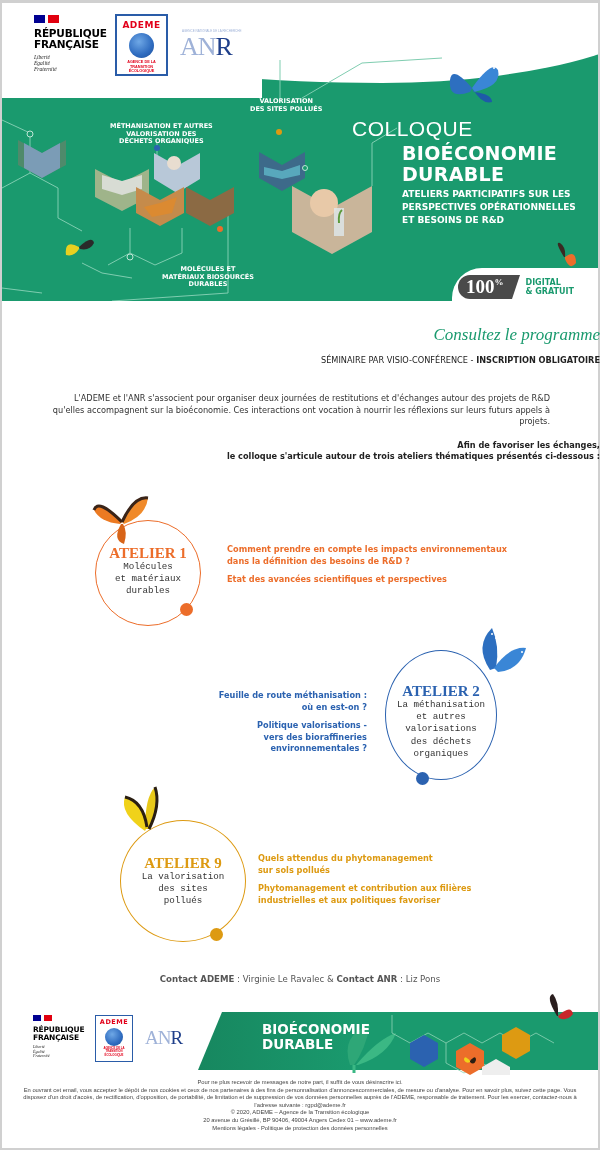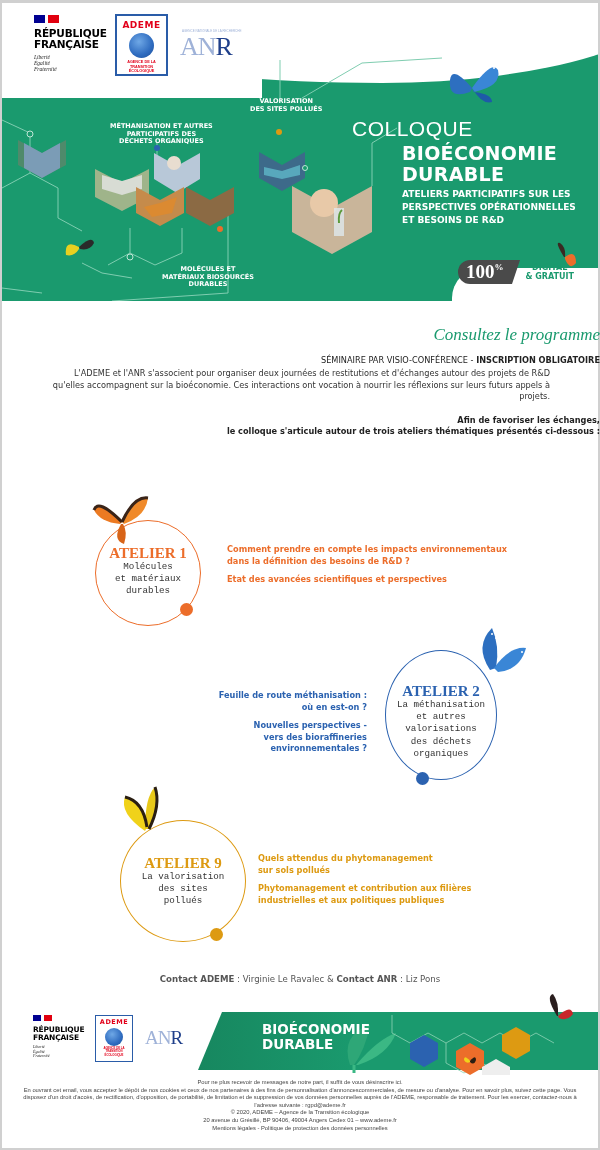--- a/index.html
+++ b/index.html
@@ -27,32 +27,32 @@
   .logo-anr b { color: #1f3f8a; font-weight: normal; }
   .logo-anr small { position: absolute; top: -3px; left: 2px; font-size: 3px; color: #9fb2d8; letter-spacing: 0; white-space: nowrap; font-family: "Liberation Sans", sans-serif; }
 
   .hex-label { position: absolute; color: #fff; font-family: "DejaVu Sans", sans-serif; font-weight: bold; font-size: 6.5px; line-height: 7.5px; text-align: center; }
   .hex-svg { position: absolute; left: 0; top: 0; }
 
   .colloque { position: absolute; left: 350px; top: 114px; font-family: Liberation Sans, sans-serif; color: #fff; font-size: 21px; letter-spacing: 0.5px; }
   .hero-title { position: absolute; left: 400px; top: 140px; font-family: "DejaVu Sans", sans-serif; font-weight: bold; color: #fff; font-size: 19px; line-height: 21px; letter-spacing: 0.3px; }
   .hero-sub { position: absolute; left: 400px; top: 185px; font-family: "DejaVu Sans", sans-serif; font-weight: bold; color: #fff; font-size: 9px; line-height: 13px; }
 
-  .badge { position: absolute; left: 458px; top: 260px; display: flex; align-items: center; text-align: center; }
+  .badge { position: absolute; left: 458px; top: 275px; display: flex; align-items: center; }
   .badge-pill { background: #4a4a4a; color: #fff; font-family: "Liberation Serif", serif; font-weight: bold; font-size: 19px; padding: 1px 8px 1px 8px; border-radius: 12px 0 0 12px; position: relative; }
   .badge-pill sup { font-size: 9px; vertical-align: top; position: relative; top: 1px; }
   .badge-pill::after { content: ""; position: absolute; right: -8px; top: 0; border-style: solid; border-width: 24px 8px 0 0; border-color: #4a4a4a transparent transparent transparent; }
   .badge-text { margin-left: 14px; font-family: "DejaVu Sans", sans-serif; font-weight: bold; color: #1a9a6e; font-size: 8px; line-height: 9px; }
 
   
   .intro { position: absolute; left: 0; top: 325px; width: 600px; text-align: right; }
   .consult { font-family: "Liberation Serif", serif; font-style: italic; color: #1a9a6e; font-size: 17px; }
   .seminar { margin-top: 10px; font-family: "DejaVu Sans", sans-serif; font-size: 8.2px; color: #222; }
   .seminar b { font-weight: bold; }
-  .desc { margin: 3px auto 0; width: 500px; font-family: "DejaVu Sans", sans-serif; font-size: 8.2px; line-height: 11.5px; color: #333; }
+  .desc { margin: 28px auto 0; width: 500px; font-family: "DejaVu Sans", sans-serif; font-size: 8.2px; line-height: 11.5px; color: #333; }
   .afin { margin-top: 12px; font-family: "DejaVu Sans", sans-serif; font-weight: bold; font-size: 8.2px; line-height: 11.5px; color: #222; }
 
   
   .atelier { position: absolute; }
   .ring { position: absolute; border-radius: 50%; border: 1.2px solid; background: transparent; }
   .ring-dot { position: absolute; width: 13px; height: 13px; border-radius: 50%; }
   .at-inner { position: absolute; text-align: center; width: 100%; }
   .at-title { font-family: "Liberation Serif", serif; font-weight: bold; font-size: 15px; line-height: 16px; }
   .at-body { font-family: Liberation Mono, monospace; font-size: 9.2px; line-height: 12.2px; color: #333; }
   .at-topics { position: absolute; font-family: "DejaVu Sans", sans-serif; font-weight: bold; font-size: 8.2px; line-height: 11.5px; }
@@ -129,21 +129,21 @@
     <circle cx="128" cy="254" r="3" fill="#1a9a6e" stroke="#bfe6d6" stroke-width="1"></circle>
     <circle cx="218" cy="226" r="3" fill="#ec6d2a"></circle>
     <circle cx="155" cy="145" r="3" fill="#2b62b0"></circle>
     <circle cx="277" cy="129" r="3" fill="#dd9a12"></circle>
     <circle cx="28" cy="131" r="3" fill="#1a9a6e" stroke="#bfe6d6" stroke-width="1"></circle>
     <circle cx="303" cy="165" r="2.5" fill="#1a9a6e" stroke="#bfe6d6" stroke-width="1"></circle>
   </svg>
 
   <div class="hex-label" style="left:108px; top:120px;">
     <div>MÉTHANISATION ET AUTRES</div>
-    <div>PARTICIPATIFS DES</div>
+    <div>VALORISATION DES</div>
     <div>DÉCHETS ORGANIQUES</div>
   </div>
   <div class="hex-label" style="left:248px; top:95px;">
     <div>VALORISATION</div>
     <div>DES SITES POLLUÉS</div>
   </div>
   <div class="hex-label" style="left:160px; top:263px;">
     <div>MOLÉCULES ET</div>
     <div>MATÉRIAUX BIOSOURCÉS</div>
     <div>DURABLES</div>
@@ -268,21 +268,21 @@
 </div>
 <svg class="butterfly" style="left:470px; top:626px;" width="60" height="62">
   <path d="M20,44 Q4,20 22,2 Q30,20 26,42 Z" fill="#2d6fc0"></path>
   <path d="M24,42 Q40,20 56,22 Q50,44 28,46 Z" fill="#3a86d6"></path>
   <circle cx="22" cy="8" r="1" fill="#fff"></circle>
     <circle cx="26" cy="12" r="1" fill="#fff"></circle>
     <circle cx="52" cy="26" r="1" fill="#fff"></circle>
 </svg>
 <div class="at-topics" style="left:180px; top:690px; width:187px; text-align:right; color:#2b62b0;">
   <p><span>Feuille de route méthanisation :</span><br><span>où en est-on ?</span></p>
-  <p><span>Nouvelles perspectives -</span><br><span>vers des bioraffineries environnementales ?</span></p>
+  <p><span>Politique valorisations -</span><br><span>vers des bioraffineries environnementales ?</span></p>
 </div>
 
 <div class="atelier" style="left:120px; top:820px; width:130px; height:125px;">
   <div class="ring" style="left:0; top:0; width:126px; height:122px; border-color:#dd9a12;"></div>
   <div class="ring-dot" style="left:90px; top:108px; background:#dd9a12;"></div>
   <div class="at-inner" style="left:0; top:35px; width:126px;">
     <div class="at-title" style="color:#dd9a12;">ATELIER 9</div>
     <div class="at-body">
       <div>La valorisation</div>
       <div>des sites</div>
@@ -291,21 +291,21 @@
   </div>
 </div>
 <svg class="butterfly" style="left:115px; top:783px;" width="48" height="58">
   <path d="M30,48 Q4,30 10,14 Q28,18 32,44 Z" fill="#f0d21a"></path>
   <path d="M30,46 Q30,14 40,4 Q46,22 34,46 Z" fill="#e8c818"></path>
   <path d="M10,14 Q28,18 32,44" stroke="#2a1e12" stroke-width="3" fill="none"></path>
   <path d="M40,4 Q46,22 34,46" stroke="#2a1e12" stroke-width="3" fill="none"></path>
 </svg>
 <div class="at-topics" style="left:258px; top:853px; color:#dd9a12;">
   <p><span>Quels attendus du phytomanagement</span><br><span>sur sols pollués</span></p>
-  <p><span>Phytomanagement et contribution aux filières</span><br><span>industrielles et aux politiques publiques</span></p>
+  <p><span>Phytomanagement et contribution aux filières</span><br><span>industrielles et aux politiques favoriser</span></p>
 </div>
 
 <div class="contact">
   <b>Contact ADEME</b><span> : Virginie Le Ravalec &amp; </span><b>Contact ANR</b><span> : Liz Pons</span>
 </div>
 
 <div class="foot-logos">
   <div class="foot-rf">
     <div class="rf-flag">
       <span style="background:#000091;"></span>

